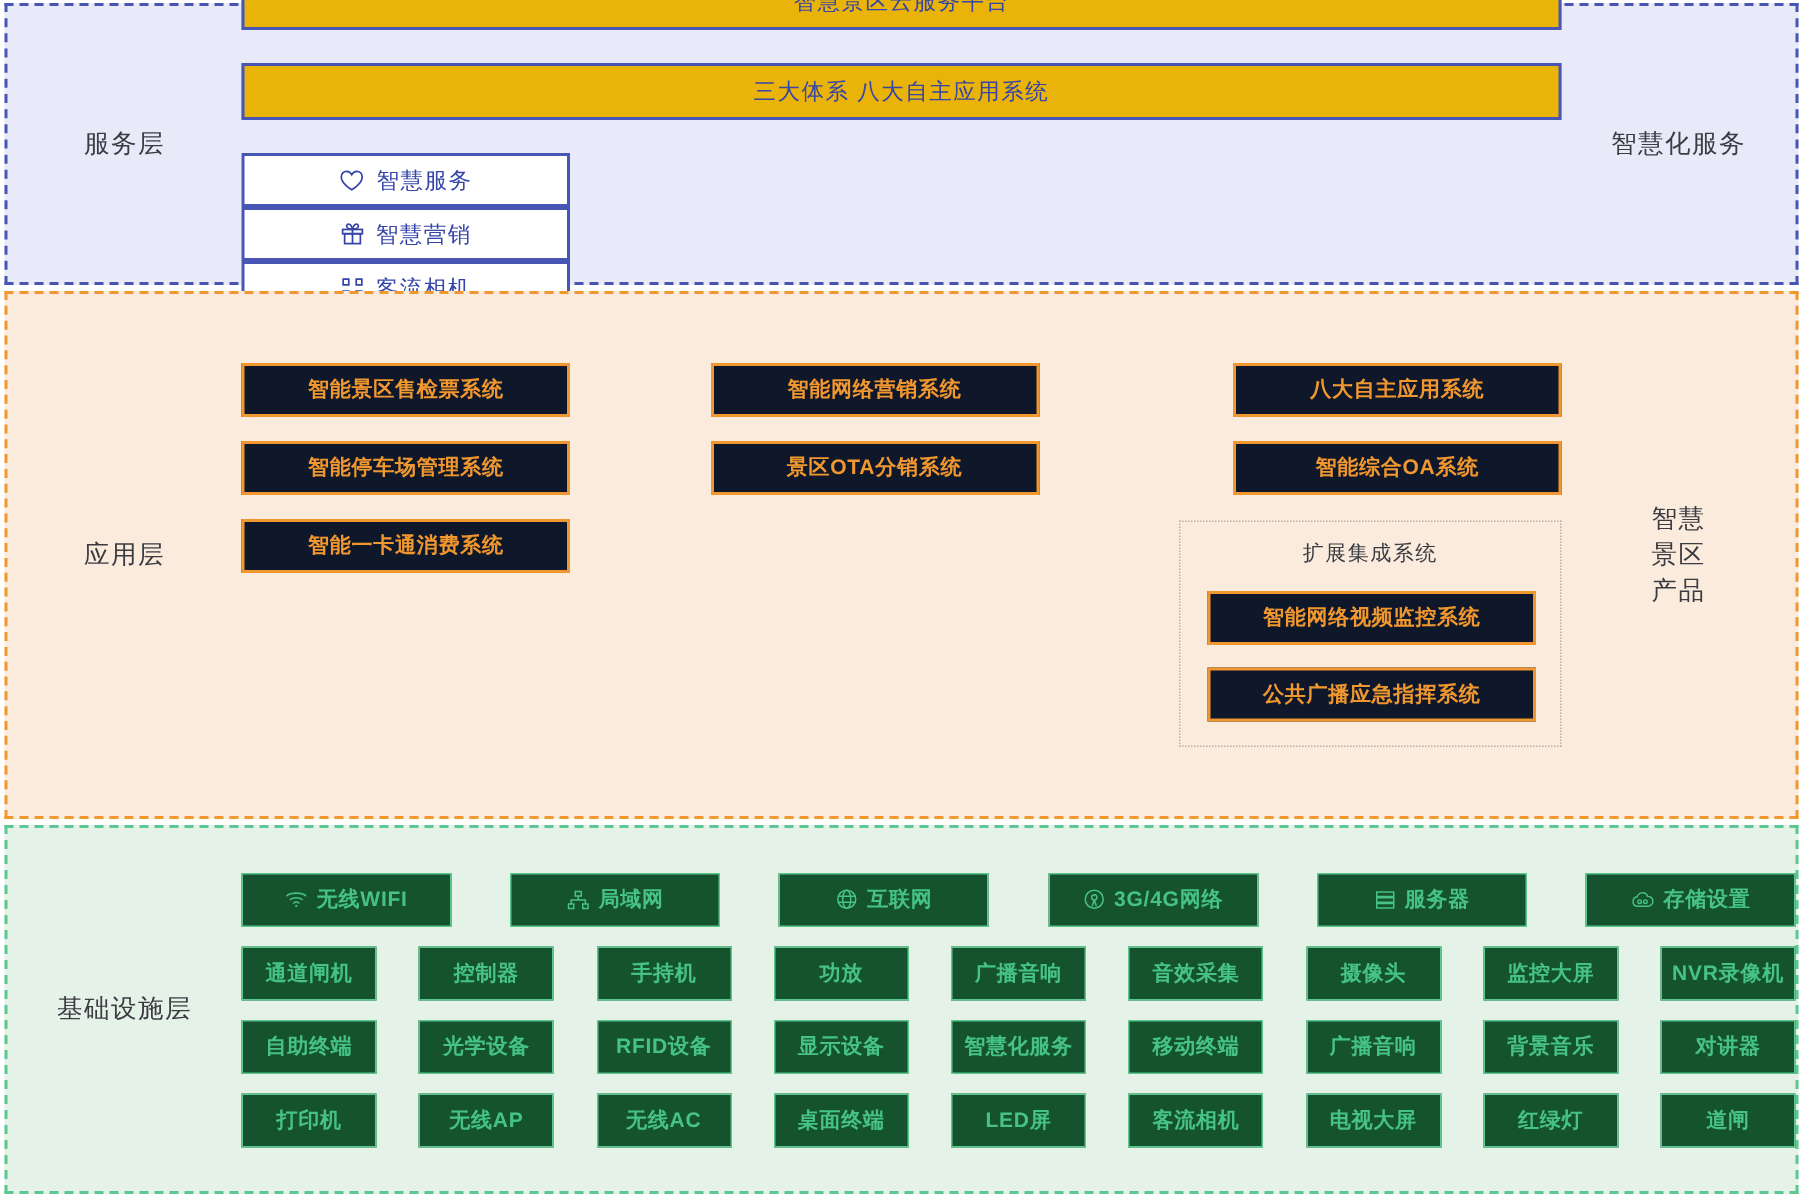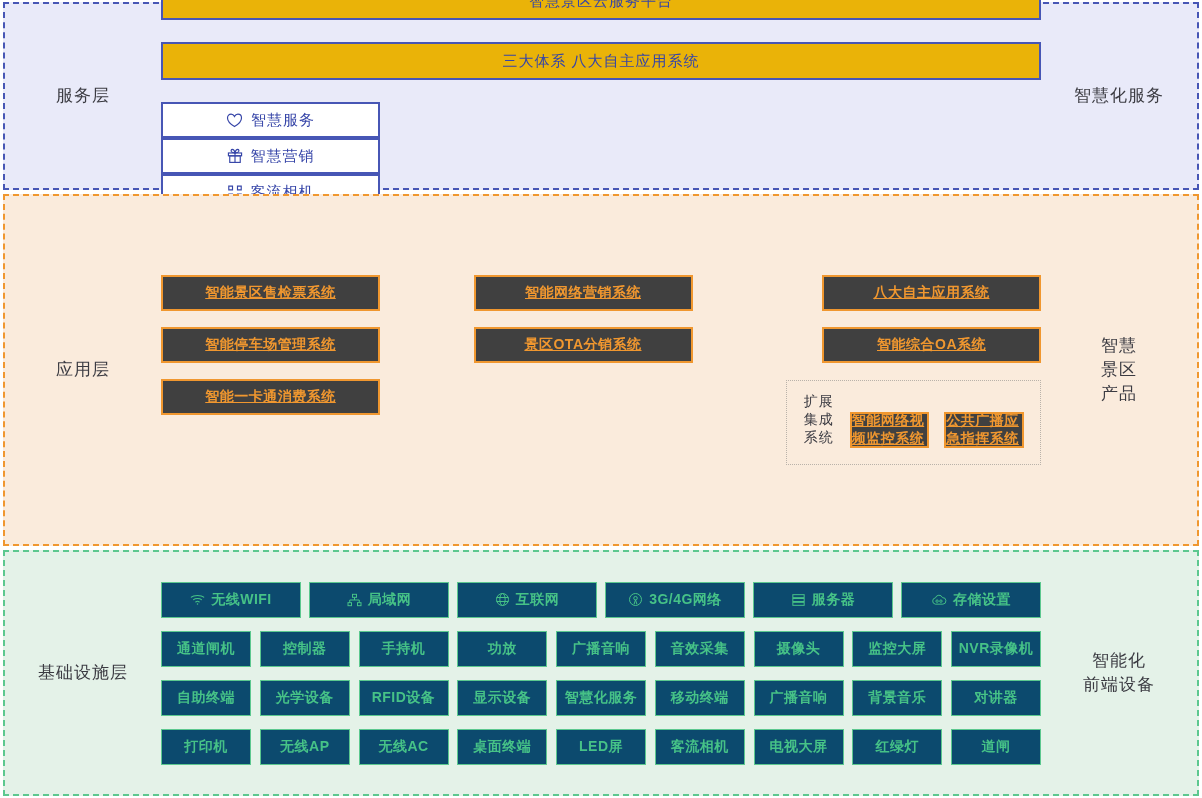--- a/index.html
+++ b/index.html
@@ -72,31 +72,30 @@
     border: 2px dashed #f0972f;
     height: 352px;
     margin-top: 4px;
   }
   .app-cols { display: flex; justify-content: space-between; }
   .app-col { width: 219px; display: flex; flex-direction: column; gap: 16px; }
   .app-col.col3 { width: 255px; }
   .app-box {
     height: 36px;
     border: 2px solid #f0972f;
-    background: #404040;
+    background: #0f172a;
     display: flex; align-items: center; justify-content: center;
     font-size: 14px; color: #f0972f; font-weight: bold;
     letter-spacing: .5px;
-    text-decoration: underline;
   }
   .app-col.col3 .app-box { width: 219px; align-self: flex-end; }
   .ext-group {
     border: 1px dotted #b9b2aa;
     padding: 12px 16px 16px 16px;
-    display: flex; flex-direction: row; gap: 15px;
+    display: flex; flex-direction: column; gap: 15px;
     margin-top: 1px;
     width: 255px;
     align-self: flex-end;
   }
   .ext-title {
     text-align: center;
     font-size: 14px;
     color: #3b3b42;
     letter-spacing: 1px;
     margin-bottom: 1px;
@@ -108,21 +107,21 @@
     background: #e4f2e8;
     border: 2px dashed #5cc88f;
     height: 246px;
     margin-top: 4px;
   }
   .infra-row { display: flex; justify-content: space-between; }
   .infra-row + .infra-row { margin-top: 13px; }
   .infra-box {
     height: 36px;
     border: 1.5px solid #5cc88f;
-    background: #0c4a6e;
+    background: #14532d;
     display: flex; align-items: center; justify-content: center;
     gap: 6px;
     font-size: 14px; color: #46c287; font-weight: bold;
     letter-spacing: .5px;
   }
   .row-top .infra-box { width: 140px; }
   .row-grid .infra-box { width: 90px; }
   .infra-box svg { display: block; flex: 0 0 auto; }
 
   .lbl-multiline { white-space: pre-line; }
@@ -318,17 +317,15 @@
         <div class="infra-box">桌面终端</div>
         <div class="infra-box">LED屏</div>
         <div class="infra-box">客流相机</div>
         <div class="infra-box">电视大屏</div>
         <div class="infra-box">红绿灯</div>
         <div class="infra-box">道闸</div>
       </div>
 
     </div>
 
-    <div class="layer-label-right lbl-multiline">智能化
-前端设备</div>
   </section>
 
 </div>
 
 </body></html>

